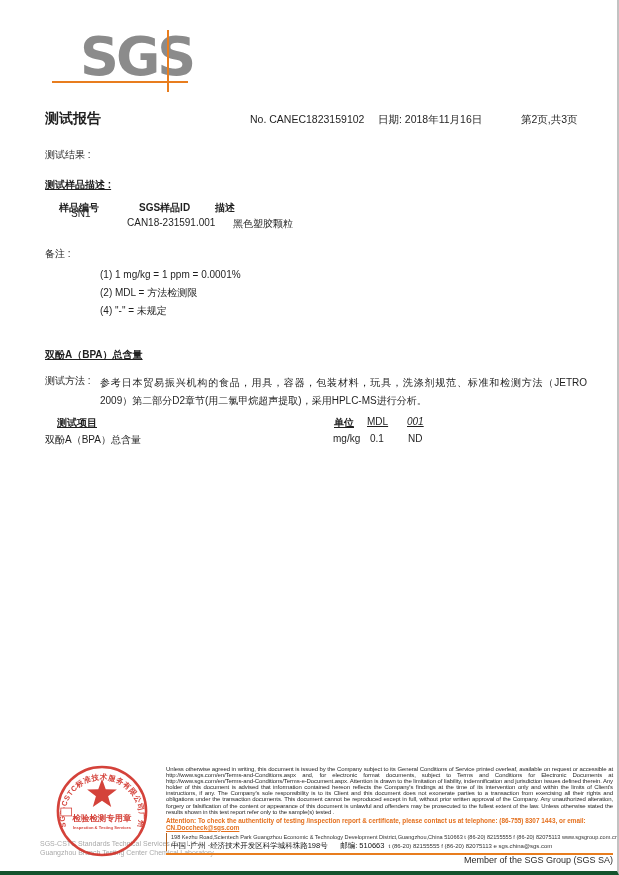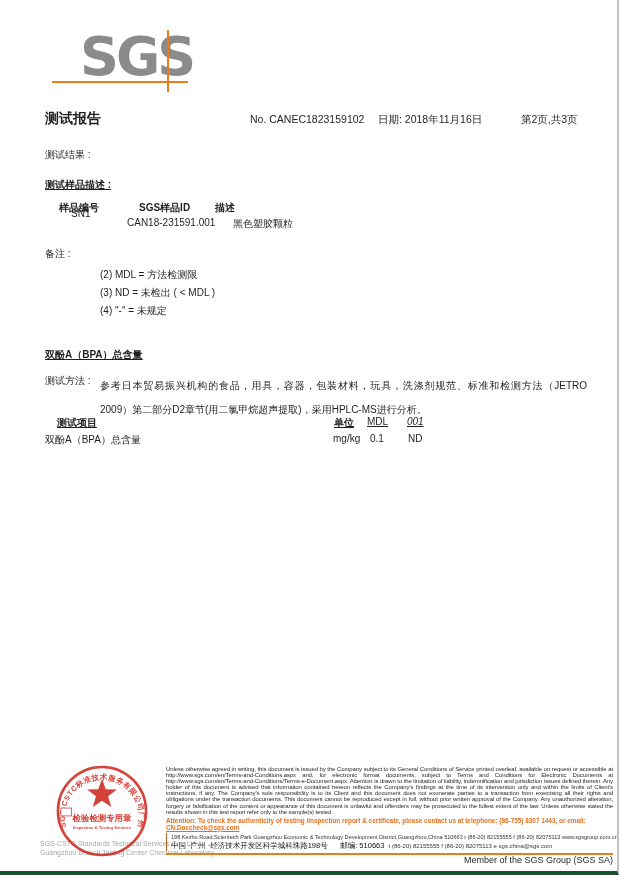--- a/index.html
+++ b/index.html
@@ -27,21 +27,21 @@
   .st-h1{left:59px; top:201px; font-weight:bold;}
   .st-h2{left:139px; top:201px; font-weight:bold;}
   .st-h3{left:215px; top:201px; font-weight:bold;}
   .st-v1{left:71px; top:208px;}
   .st-v2{left:127px; top:217px;text-align:center;}
   .st-v3{left:215px; top:217px;padding-left:18px;}
   .notes-label{left:45px; top:247px;}
   .notes{left:100px; top:266px; line-height:18px;}
   .bpa-heading{left:45px; top:348px; font-weight:bold; text-decoration:underline;}
   .method-label{left:45px; top:374px;}
-  .method-text{left:100px; top:374px; width:487px; line-height:24px; text-align:justify;}
+  .method-text{left:100px; top:374px; width:487px; line-height:18px; text-align:justify;}
   .rt-h1{left:57px; top:416px; font-weight:bold; text-decoration:underline;}
   .rt-h2{left:334px; top:416px; font-weight:bold; text-decoration:underline;}
   .rt-h3{left:367px; top:416px; text-decoration:underline;}
   .rt-h4{left:407px; top:416px; font-style:italic; text-decoration:underline;}
   .rt-v1{left:45px; top:433px;}
   .rt-v2{left:333px; top:433px;}
   .rt-v3{left:370px; top:433px;}
   .rt-v4{left:408px; top:433px;}
   
   .company-lines{left:40px; top:839px; font-size:7px; line-height:9px; color:#a9a9a9;}
@@ -80,22 +80,22 @@
     <span class="abs t10 st-h1">样品编号</span>
     <span class="abs t10 st-h2">SGS样品ID</span>
     <span class="abs t10 st-h3">描述</span>
     <span class="abs t10 st-v1">SN1</span>
     <span class="abs t10 st-v2">CAN18-231591.001</span>
     <span class="abs t10 st-v3">黑色塑胶颗粒</span>
   </div>
 
   <div class="abs t10 notes-label">备注 :</div>
   <div class="abs t10 notes">
+    <div>(1) 1 mg/kg = 1 ppm = 0.0001%</div>
     <div>(2) MDL = 方法检测限</div>
-    <div>(3) ND = 未检出 ( &lt; MDL )</div>
     <div>(4) "-" = 未规定</div>
   </div>
 
   <div class="abs t10 bpa-heading">双酚A（BPA）总含量</div>
   <div class="abs t10 method-label">测试方法 :</div>
   <div class="abs t10 method-text">参考日本贸易振兴机构的食品，用具，容器，包装材料，玩具，洗涤剂规范、标准和检测方法（JETRO 2009）第二部分D2章节(用二氯甲烷超声提取)，采用HPLC-MS进行分析。</div>
 
   <div>
     <span class="abs t10 rt-h1">测试项目</span>
     <span class="abs t10 rt-h2">单位</span>

